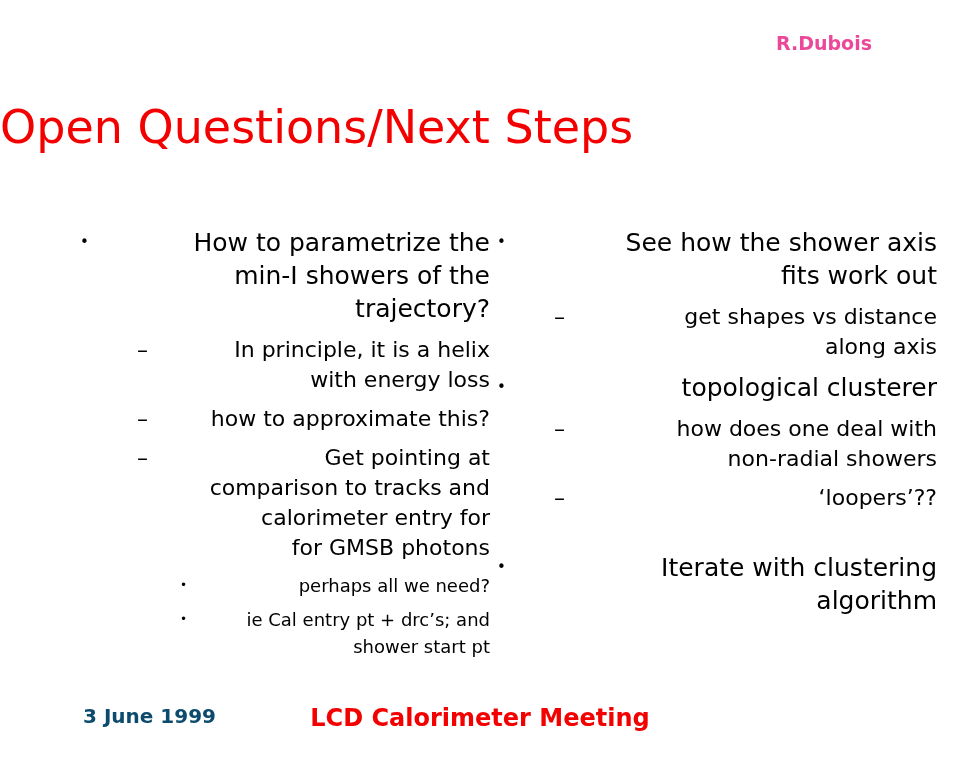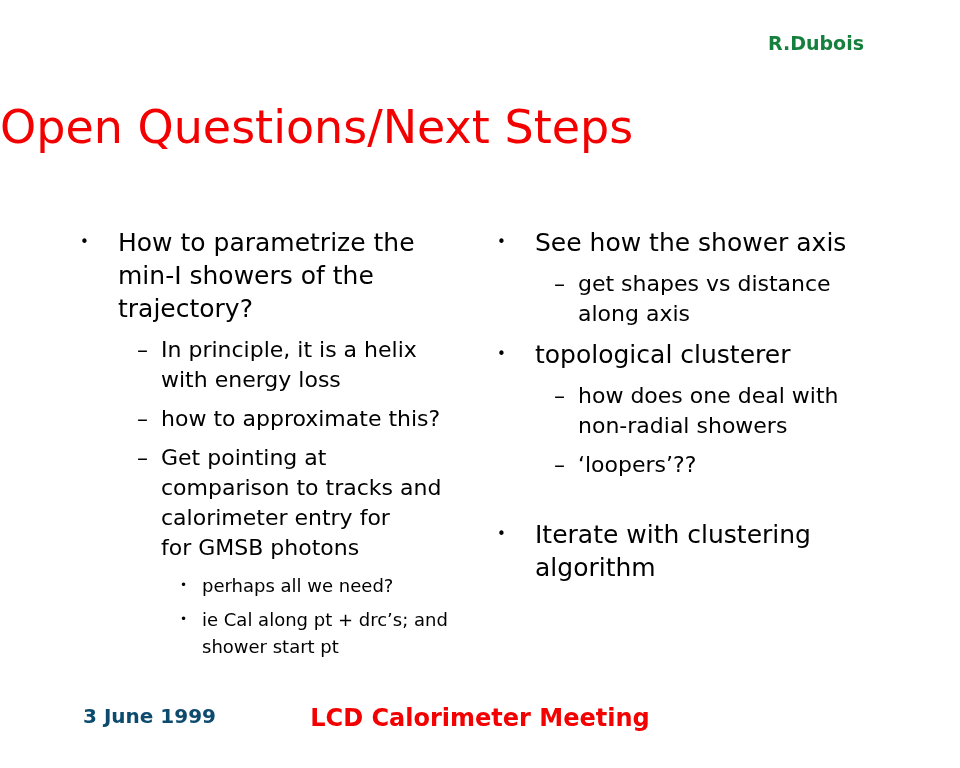--- a/index.html
+++ b/index.html
@@ -11,24 +11,24 @@
     width: 960px;
     height: 768px;
     position: relative;
     overflow: hidden;
     font-family: "DejaVu Sans", "Liberation Sans", sans-serif;
     color: #000000;
   }
   .author {
     position: absolute;
     top: 32px;
-    right: 96px;
+    right: 88px;
     font-size: 19px;
     font-weight: bold;
-    color: #15803d;
+    color: #ec4899;
     white-space: nowrap;
   }
   .slide-title {
     position: absolute;
     top: 100px;
     left: 0;
     width: 100%;
     font-size: 46px;
     color: #f30000;
     white-space: nowrap;
@@ -41,21 +41,21 @@
   .column-right { left: 497px; width: 440px; }
   .item {
     display: flex;
     align-items: flex-start;
   }
   .item .marker {
     flex: 0 0 auto;
     text-align: left;
   }
   .item .lines { flex: 1 1 auto; }
-  .line { white-space: nowrap; }
+  .line { white-space: nowrap; text-align: right; }
   .level1 {
     font-size: 25px;
     line-height: 33px;
     margin-bottom: 10px;
   }
   .level1 > .marker {
     width: 38px;
     font-size: 15px;
     line-height: 33px;
   }
@@ -142,31 +142,32 @@
     </div>
     <div class="item level3">
       <span class="marker">•</span>
       <div class="lines">
         <div class="line">perhaps all we need?</div>
       </div>
     </div>
     <div class="item level3">
       <span class="marker">•</span>
       <div class="lines">
-        <div class="line">ie Cal along pt + drc’s; and</div>
+        <div class="line">ie Cal entry pt + drc’s; and</div>
         <div class="line">shower start pt</div>
       </div>
     </div>
   </div>
 
 <div class="column column-right">
     <div class="item level1">
       <span class="marker">•</span>
       <div class="lines">
         <div class="line">See how the shower axis</div>
+        <div class="line">fits work out</div>
       </div>
     </div>
     <div class="item level2">
       <span class="marker">–</span>
       <div class="lines">
         <div class="line">get shapes vs distance</div>
         <div class="line">along axis</div>
       </div>
     </div>
     <div class="item level1">

